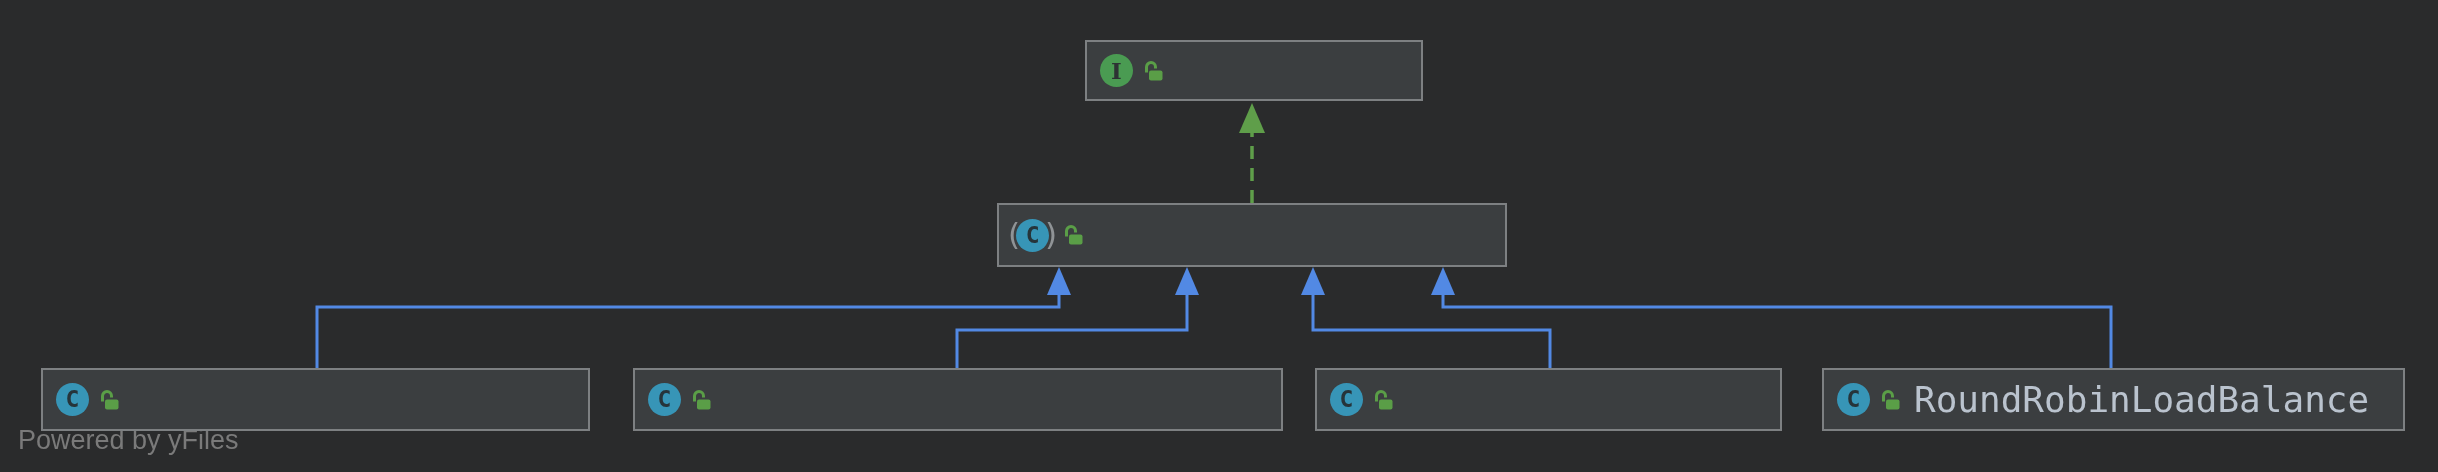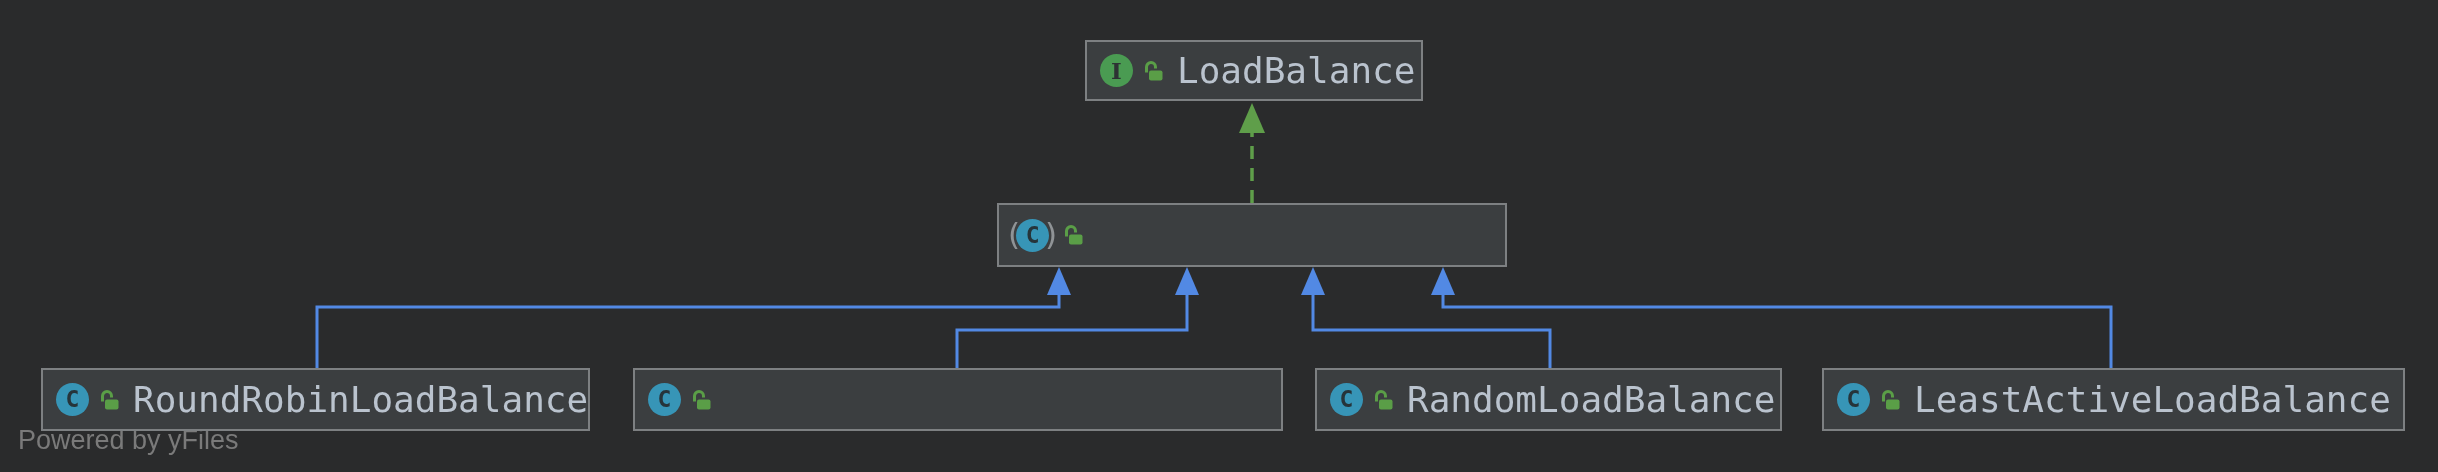--- a/index.html
+++ b/index.html
@@ -67,21 +67,20 @@
 <div class="node" style="left: 1085px; top: 40px; width: 338px; height: 61px;">
     <span class="type-icon">
         <span class="circle iface" style="background: rgb(74, 155, 82); color: rgb(45, 50, 52);">I</span>
       </span>
     <span class="lock">
       <svg width="26" height="26" viewBox="0 0 26 26">
         <path class="shackle" d="M5.5 14.5 V9 a4.5 4.5 0 0 1 9 0 v1.5" fill="none" stroke-width="3" style="stroke: rgb(90, 158, 71);"></path>
         <rect class="lock-body" x="8" y="12.5" width="13.5" height="10" rx="2" style="fill: rgb(90, 158, 71);"></rect>
       </svg>
     </span>
-    <span class="label">LoadBalance</span>
   </div>
     <div class="node" style="left: 997px; top: 203px; width: 510px; height: 64px;">
     <span class="type-icon">
         <span class="paren" style="color: rgb(143, 147, 150);">(</span>
         <span class="circle cls" style="background: rgb(55, 149, 183); color: rgb(38, 52, 58);">C</span>
         <span class="paren" style="color: rgb(143, 147, 150);">)</span>
       </span>
     <span class="lock">
       <svg width="26" height="26" viewBox="0 0 26 26">
         <path class="shackle" d="M5.5 14.5 V9 a4.5 4.5 0 0 1 9 0 v1.5" fill="none" stroke-width="3" style="stroke: rgb(90, 158, 71);"></path>
@@ -92,21 +91,20 @@
     <div class="node" style="left: 41px; top: 368px; width: 549px; height: 63px;">
     <span class="type-icon">
         <span class="circle cls" style="background: rgb(55, 149, 183); color: rgb(38, 52, 58);">C</span>
       </span>
     <span class="lock">
       <svg width="26" height="26" viewBox="0 0 26 26">
         <path class="shackle" d="M5.5 14.5 V9 a4.5 4.5 0 0 1 9 0 v1.5" fill="none" stroke-width="3" style="stroke: rgb(90, 158, 71);"></path>
         <rect class="lock-body" x="8" y="12.5" width="13.5" height="10" rx="2" style="fill: rgb(90, 158, 71);"></rect>
       </svg>
     </span>
-    <span class="label">RoundRobinLoadBalance</span>
   </div>
     <div class="node" style="left: 633px; top: 368px; width: 650px; height: 63px;">
     <span class="type-icon">
         <span class="circle cls" style="background: rgb(55, 149, 183); color: rgb(38, 52, 58);">C</span>
       </span>
     <span class="lock">
       <svg width="26" height="26" viewBox="0 0 26 26">
         <path class="shackle" d="M5.5 14.5 V9 a4.5 4.5 0 0 1 9 0 v1.5" fill="none" stroke-width="3" style="stroke: rgb(90, 158, 71);"></path>
         <rect class="lock-body" x="8" y="12.5" width="13.5" height="10" rx="2" style="fill: rgb(90, 158, 71);"></rect>
       </svg>
@@ -115,27 +113,26 @@
     <div class="node" style="left: 1315px; top: 368px; width: 467px; height: 63px;">
     <span class="type-icon">
         <span class="circle cls" style="background: rgb(55, 149, 183); color: rgb(38, 52, 58);">C</span>
       </span>
     <span class="lock">
       <svg width="26" height="26" viewBox="0 0 26 26">
         <path class="shackle" d="M5.5 14.5 V9 a4.5 4.5 0 0 1 9 0 v1.5" fill="none" stroke-width="3" style="stroke: rgb(90, 158, 71);"></path>
         <rect class="lock-body" x="8" y="12.5" width="13.5" height="10" rx="2" style="fill: rgb(90, 158, 71);"></rect>
       </svg>
     </span>
-    <span class="label">RandomLoadBalance</span>
   </div>
     <div class="node" style="left: 1822px; top: 368px; width: 583px; height: 63px;">
     <span class="type-icon">
         <span class="circle cls" style="background: rgb(55, 149, 183); color: rgb(38, 52, 58);">C</span>
       </span>
     <span class="lock">
       <svg width="26" height="26" viewBox="0 0 26 26">
         <path class="shackle" d="M5.5 14.5 V9 a4.5 4.5 0 0 1 9 0 v1.5" fill="none" stroke-width="3" style="stroke: rgb(90, 158, 71);"></path>
         <rect class="lock-body" x="8" y="12.5" width="13.5" height="10" rx="2" style="fill: rgb(90, 158, 71);"></rect>
       </svg>
     </span>
-    <span class="label">LeastActiveLoadBalance</span>
+    <span class="label">RoundRobinLoadBalance</span>
   </div>
   </div>
 
 </body></html>

